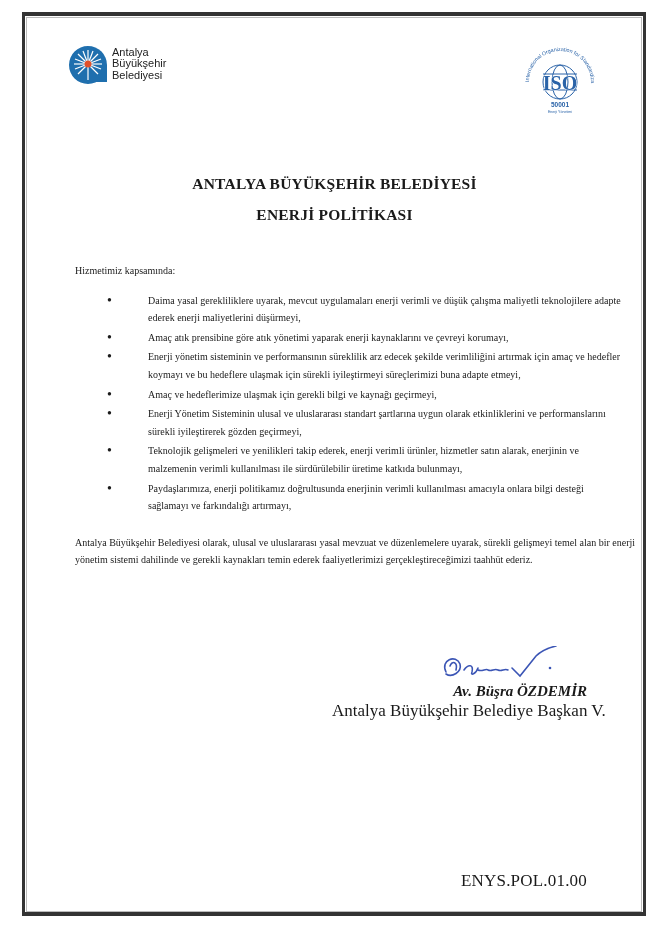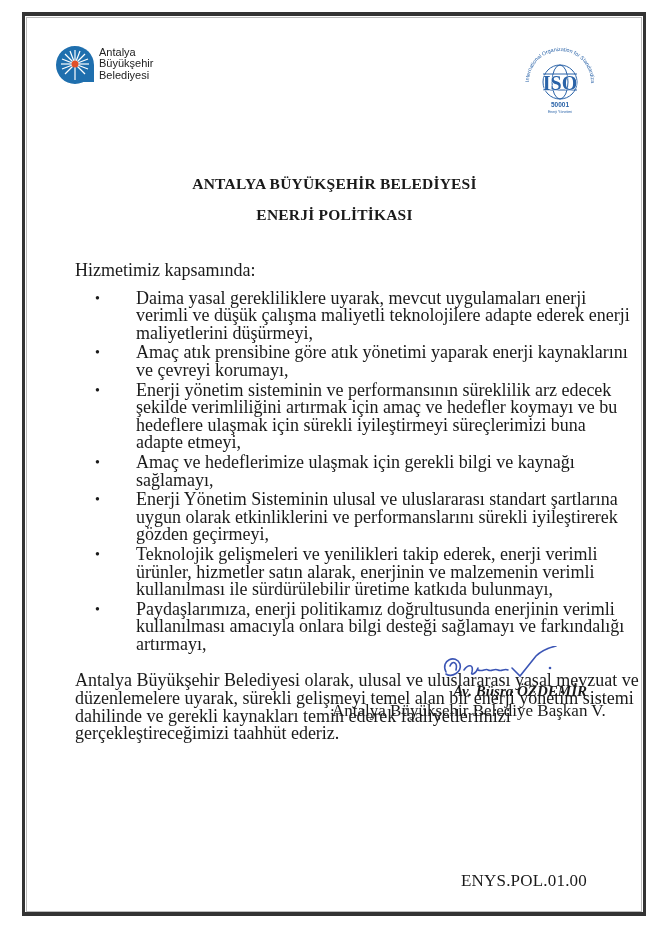--- a/index.html
+++ b/index.html
@@ -1,33 +1,33 @@
 <!DOCTYPE html>
 <html><head>
 <meta charset="utf-8">
 <style>
   html, body { margin:0; padding:0; background:#ffffff; }
   body { width:669px; height:939px; position:relative; overflow:hidden; font-family:"Liberation Serif", serif; color:#1a1a1a; }
   .frame { position:absolute; left:22px; top:12px; width:624px; height:904px; border-top:4px solid #333; border-bottom:4px solid #333; border-left:3px solid #333; border-right:3px solid #333; box-sizing:border-box; }
   .frame-inner { position:absolute; left:26px; top:17px; width:616px; height:895px; border:1px solid #bbb; box-sizing:border-box; }
 
-  .logo { position:absolute; left:54px; top:44px; display:flex; align-items:center; }
+  .logo { position:absolute; left:67px; top:44px; display:flex; align-items:center; }
   .logo-mark { width:42px; height:40px; }
   .logo-text { font-family:"Liberation Sans", sans-serif; font-size:11px; line-height:11.5px; color:#222; margin-left:3px; }
 
   .iso { position:absolute; left:515px; top:38px; width:90px; height:90px; }
   .iso svg { width:100%; height:100%; }
 
   .title { position:absolute; left:0; width:669px; text-align:center; font-weight:bold; font-size:15.5px; letter-spacing:0.2px; }
   .t1 { top:175px; }
   .t2 { top:206px; }
 
-  .body { position:absolute; left:75px; top:262px; width:560px; font-size:18px; line-height:17.6px; }
+  .body { position:absolute; left:75px; top:262px; width:560px; font-size:10px; line-height:17.6px; }
   .intro { margin:0 0 10px 0; }
-  ul { margin:0; padding:0 0 0 0; list-style:none; }
+  ul { margin:12px; padding:0 0 0 0; list-style:none; }
   li { position:relative; padding-left:37px; margin-left:24px; margin-bottom:2px; }
   li::before { content:"•"; position:absolute; left:-4px; top:0; font-size:14px; }
   .closing { margin-top:19px; width:565px; }
 
   .sign { position:absolute; left:360px; top:650px; width:260px; text-align:center; }
   .signature { position:absolute; left:78px; top:-4px; width:140px; height:40px; }
   .signer { position:absolute; top:33px; left:0; width:260px; text-align:right; padding-right:33px; box-sizing:border-box; font-weight:bold; font-size:15px;font-style:italic; }
   .signer-title { position:absolute; top:51px; left:-28px; width:300px; text-align:left; font-size:17px; }
 
   .code { position:absolute; right:82px; top:871px; font-size:17px; letter-spacing:0.2px; }
@@ -88,21 +88,21 @@
 
 <div class="title t1">ANTALYA BÜYÜKŞEHİR BELEDİYESİ</div>
 <div class="title t2">ENERJİ POLİTİKASI</div>
 
 <div class="body">
   <p class="intro">Hizmetimiz kapsamında:</p>
   <ul>
     <li>Daima yasal gerekliliklere uyarak, mevcut uygulamaları enerji verimli ve düşük çalışma maliyetli teknolojilere adapte ederek enerji maliyetlerini düşürmeyi,</li>
     <li>Amaç atık prensibine göre atık yönetimi yaparak enerji kaynaklarını ve çevreyi korumayı,</li>
     <li>Enerji yönetim sisteminin ve performansının süreklilik arz edecek şekilde verimliliğini artırmak için amaç ve hedefler koymayı ve bu hedeflere ulaşmak için sürekli iyileştirmeyi süreçlerimizi buna adapte etmeyi,</li>
-    <li>Amaç ve hedeflerimize ulaşmak için gerekli bilgi ve kaynağı sağlamayı,</li>
+    <li>Amaç ve hedeflerimize ulaşmak için gerekli bilgi ve kaynağı geçirmeyi,</li>
     <li>Enerji Yönetim Sisteminin ulusal ve uluslararası standart şartlarına uygun olarak etkinliklerini ve performanslarını sürekli iyileştirerek gözden geçirmeyi,</li>
     <li>Teknolojik gelişmeleri ve yenilikleri takip ederek, enerji verimli ürünler, hizmetler satın alarak, enerjinin ve malzemenin verimli kullanılması ile sürdürülebilir üretime katkıda bulunmayı,</li>
     <li>Paydaşlarımıza, enerji politikamız doğrultusunda enerjinin verimli kullanılması amacıyla onlara bilgi desteği sağlamayı ve farkındalığı artırmayı,</li>
   </ul>
   <p class="closing">Antalya Büyükşehir Belediyesi olarak, ulusal ve uluslararası yasal mevzuat ve düzenlemelere uyarak, sürekli gelişmeyi temel alan bir enerji yönetim sistemi dahilinde ve gerekli kaynakları temin ederek faaliyetlerimizi gerçekleştireceğimizi taahhüt ederiz.</p>
 </div>
 
 <div class="sign">
   <svg class="signature" viewBox="0 0 140 40">
     <g fill="none" stroke="#3b55b5" stroke-width="1.6" stroke-linecap="round">

